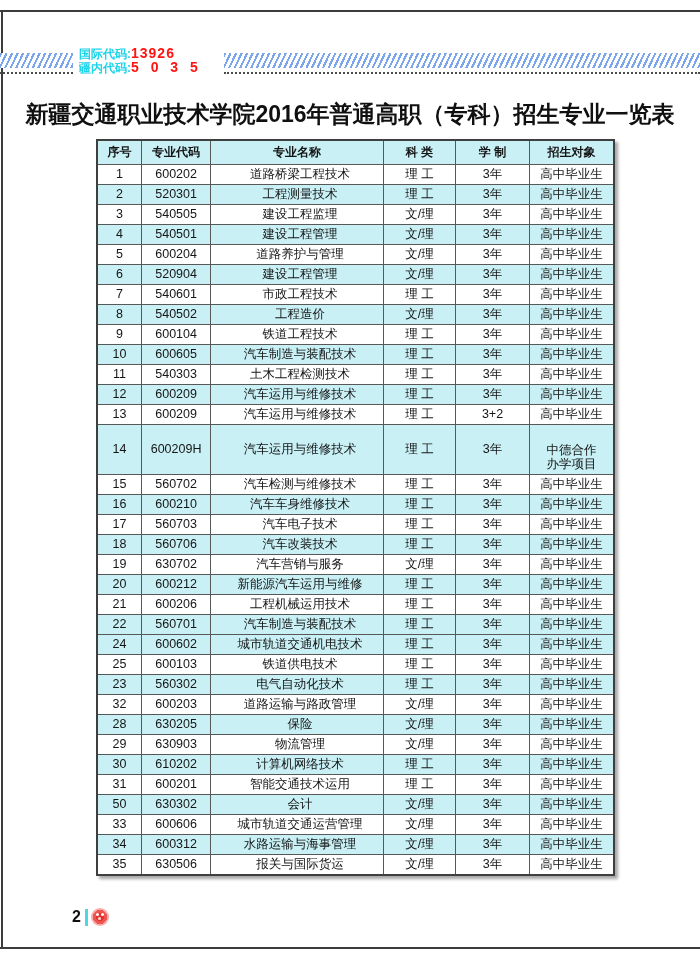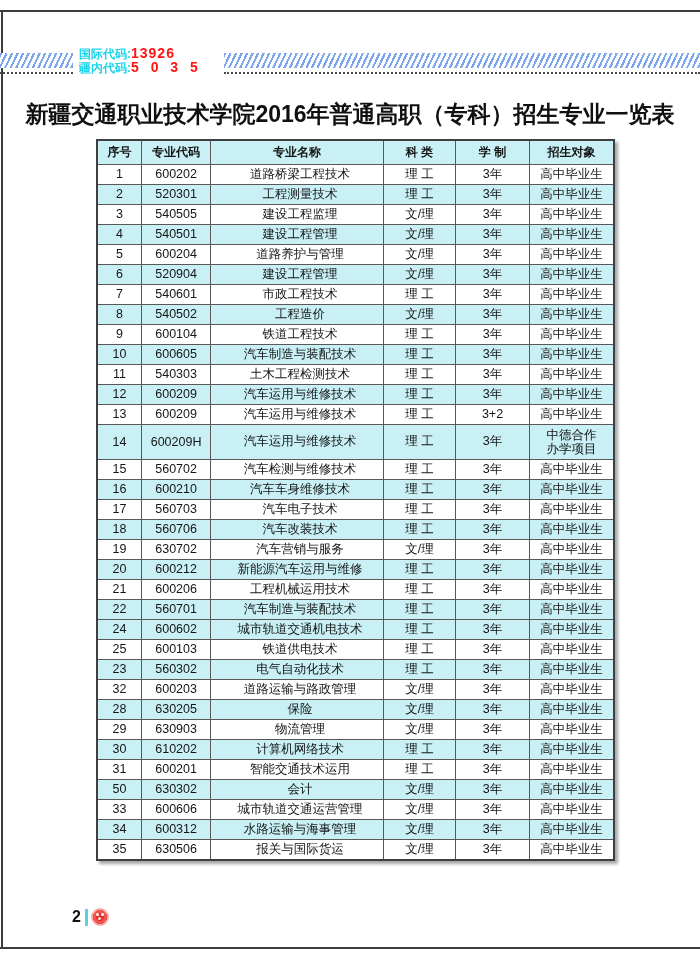--- a/index.html
+++ b/index.html
@@ -34,21 +34,21 @@
   
   .table-wrap { position:absolute; left:96px; top:139px; width:519px; }
   table { border-collapse:collapse; width:100%; table-layout:fixed;
     border:2px solid #3f3f3f; box-shadow:3px 3px 3px rgba(0,0,0,0.35); background:#ffffff; }
   th, td { border:1px solid #585858; font-size:12.5px; color:#151515;
     text-align:center; vertical-align:middle; padding:1px 2px; }
   th { height:24px; font-size:12px; font-weight:bold; background:#c8f0f5; }
   td { height:19px; }
   tr.alt td { background:#c8f0f5; }
   td.name-col { text-align:center; padding-left:8px; }
-  td.wrap2 { white-space:pre-line; line-height:14px; padding-top:3px; padding-bottom:3px; }
+  td.wrap2 { white-space:pre-line; line-height:14px; padding-top:18px; padding-bottom:3px; }
 
   
   .footer { position:absolute; left:72px; top:906px; height:22px; display:flex; align-items:center; }
   .page-number { font-size:16px; font-weight:bold; color:#111; }
   .footer-bar { width:3px; height:17px; background:#4fd6e6; margin:0 3px 0 4px; }
   .seal-icon { width:18px; height:18px; border-radius:50%; position:relative;
     background:radial-gradient(circle at 50% 50%, #e8302a 0 32%, #ef5550 33% 55%, #f6aeab 56% 72%, #fbdad8 73% 100%); }
   .seal-icon::after { content:""; position:absolute; left:5px; top:5px; width:3px; height:3px;
     border-radius:50%; background:#ffffff; box-shadow:5px 0 0 #ffffff, 2px 4px 0 #ffd7d5; }
 </style>

